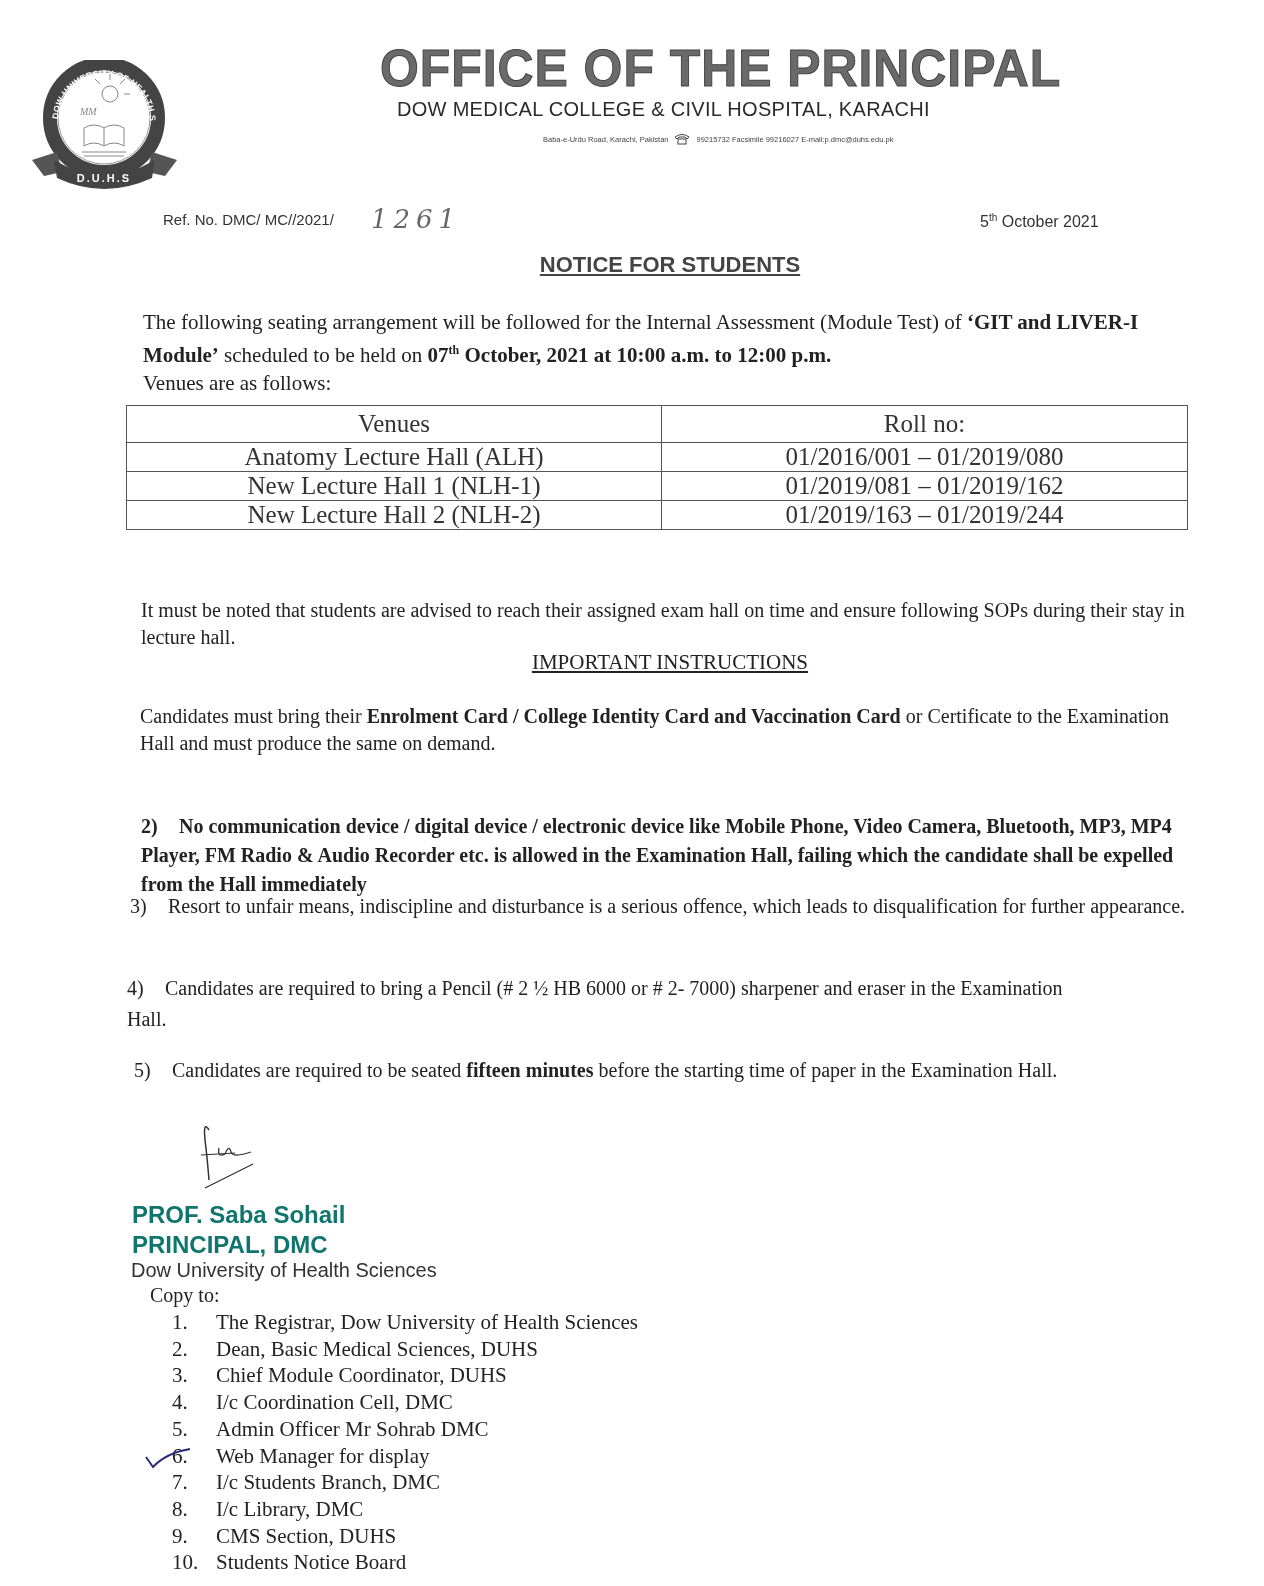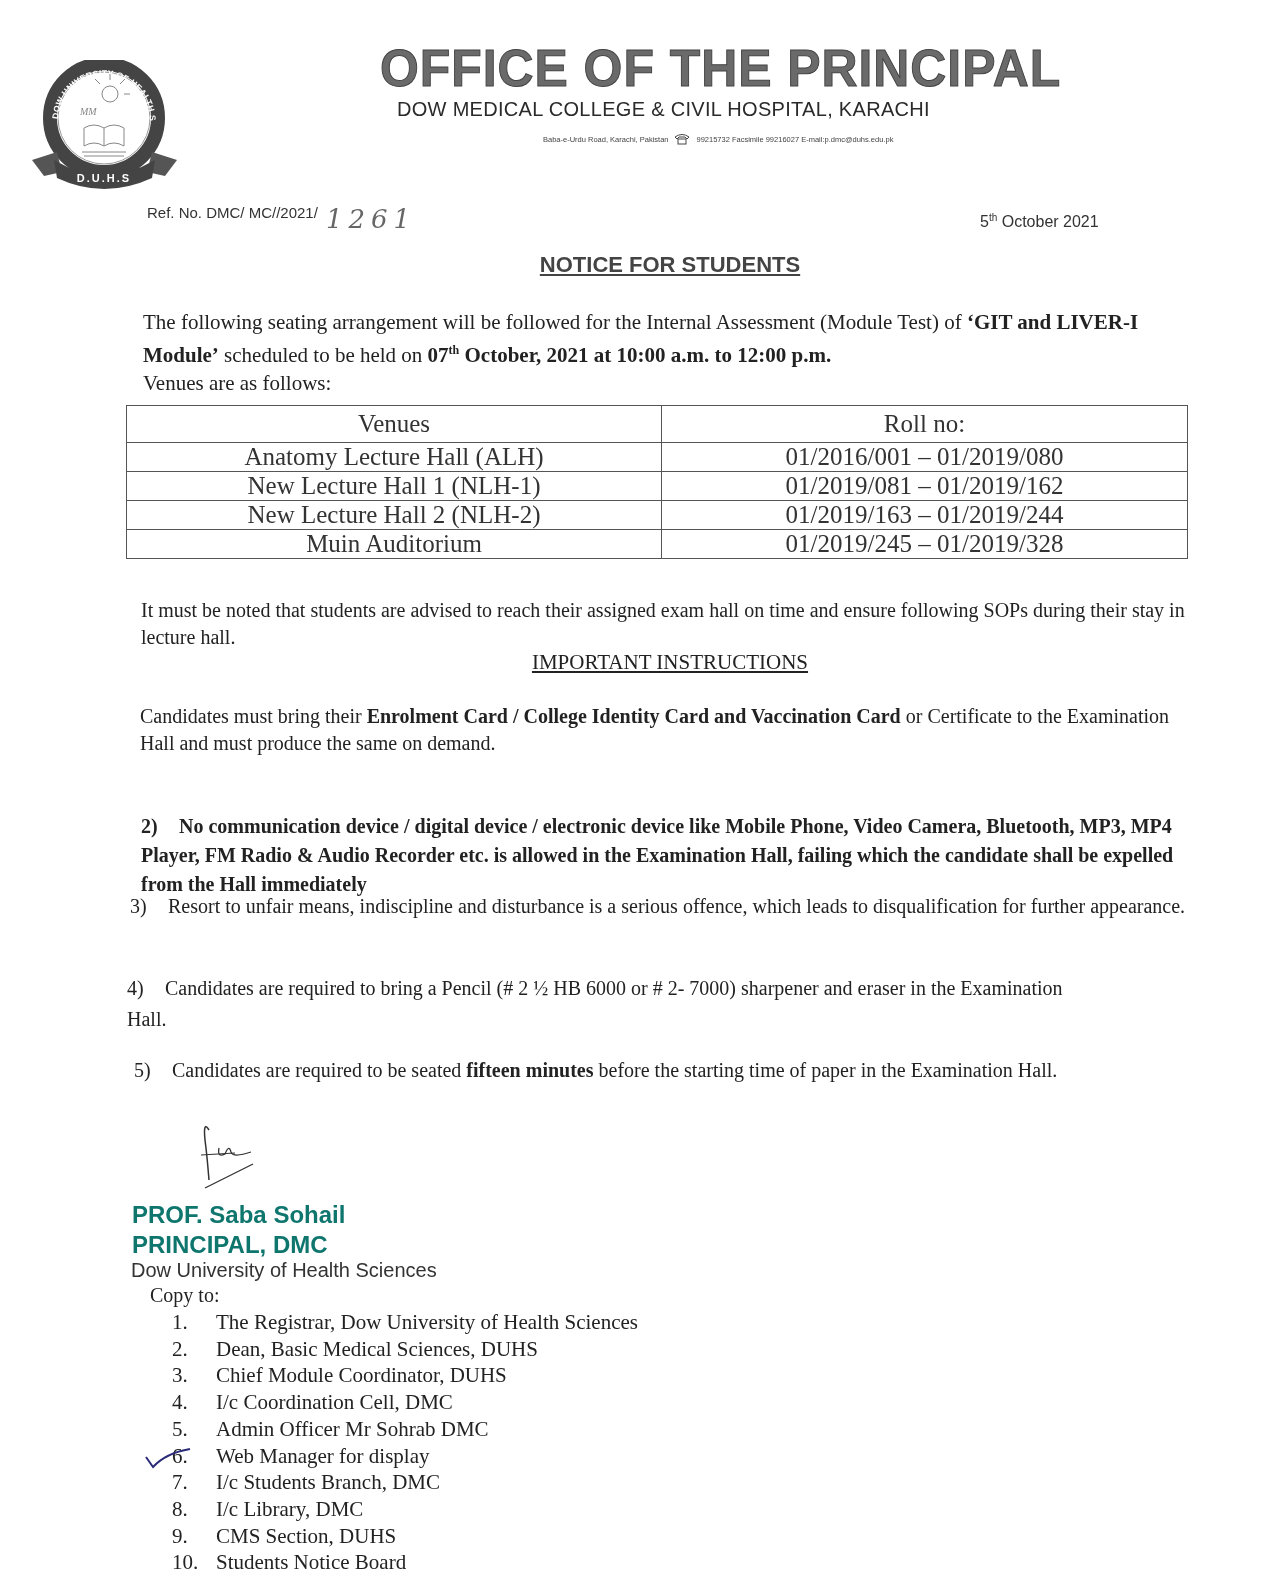--- a/index.html
+++ b/index.html
@@ -9,21 +9,21 @@
   .serif { font-family: "Liberation Serif", serif; }
 
   
   .logo { left: 20px; left: 22px; top: 60px; width: 165px; height: 130px; }
   .title { left: 380px; top: 38px; font-size: 52px; font-weight: bold; color: #6a6a6a; letter-spacing: 1px;
            -webkit-text-stroke: 1px #444; transform: scaleX(0.96); transform-origin: left top; }
   .subtitle { left: 397px; top: 98px; font-size: 20px; color: #2a2a2a; letter-spacing: 0.3px; }
   .address { left: 543px; top: 133px; font-size: 7.5px; color: #444; display: flex; align-items: center; gap: 6px; white-space: nowrap; }
   .phone-icon { width: 16px; height: 12px; display: inline-block; }
 
-  .ref { left: 147px; top: 204px; font-size: 15px; color: #333; display: flex; align-items: flex-start; }
+  .ref { left: 163px; top: 204px; font-size: 15px; color: #333; display: flex; align-items: center; gap: 29px; }
   .ref-hand { font-family: "DejaVu Serif", serif; font-size: 26px; color: #666; margin-left: 8px; font-style: italic; letter-spacing: 6px; font-weight: lighter; }
   .date { left: 980px; top: 212px; font-size: 16px; color: #333; }
   .date sup { font-size: 10px; }
 
   .notice-heading { left: 0; width: 1340px; top: 252px; text-align: center; font-size: 22px; font-weight: bold; color: #444; text-decoration: underline; }
 
   .intro { left: 143px; top: 308px; width: 1060px; font-size: 21px; line-height: 28px; color: #222; }
   .intro b { font-weight: bold; }
 
   
@@ -122,24 +122,20 @@
       <td>01/2016/001 – 01/2019/080</td>
     </tr>
     <tr>
       <td class="venue">New Lecture Hall 1 (NLH-1)</td>
       <td>01/2019/081 – 01/2019/162</td>
     </tr>
     <tr>
       <td class="venue">New Lecture Hall 2 (NLH-2)</td>
       <td>01/2019/163 – 01/2019/244</td>
     </tr>
-    <tr>
-      <td class="venue">Muin Auditorium</td>
-      <td>01/2019/245 – 01/2019/328</td>
-    </tr>
   </tbody>
 </table>
 
 <div class="abs para note">It must be noted that students are advised to reach their assigned exam hall on time and ensure following SOPs during their stay in lecture hall.</div>
 
 <div class="abs serif imp-heading">IMPORTANT INSTRUCTIONS</div>
 
 <div class="abs para inst1">
   <span>Candidates must bring their </span><b>Enrolment Card / College Identity Card and Vaccination Card</b><span> or Certificate to the Examination Hall and must produce the same on demand.</span>
 </div>

